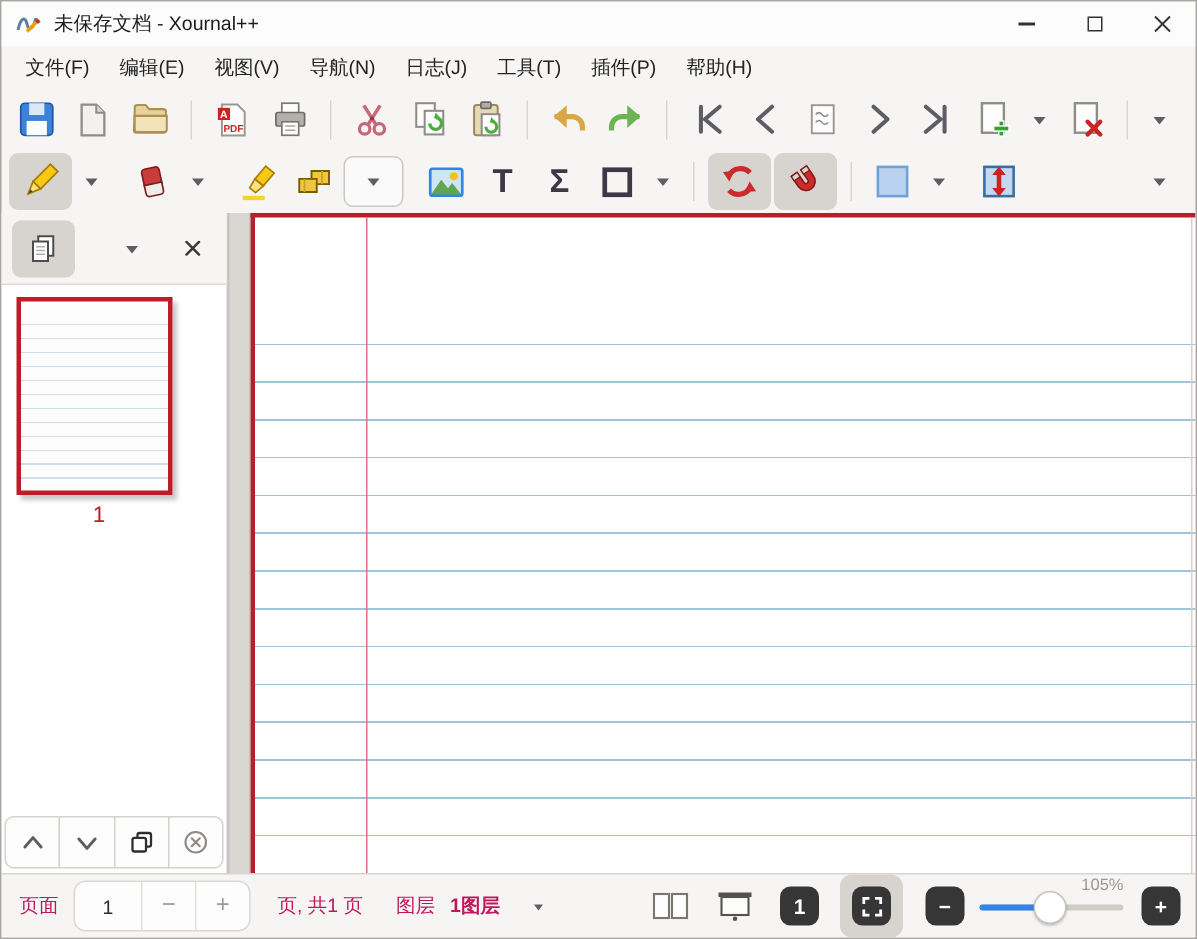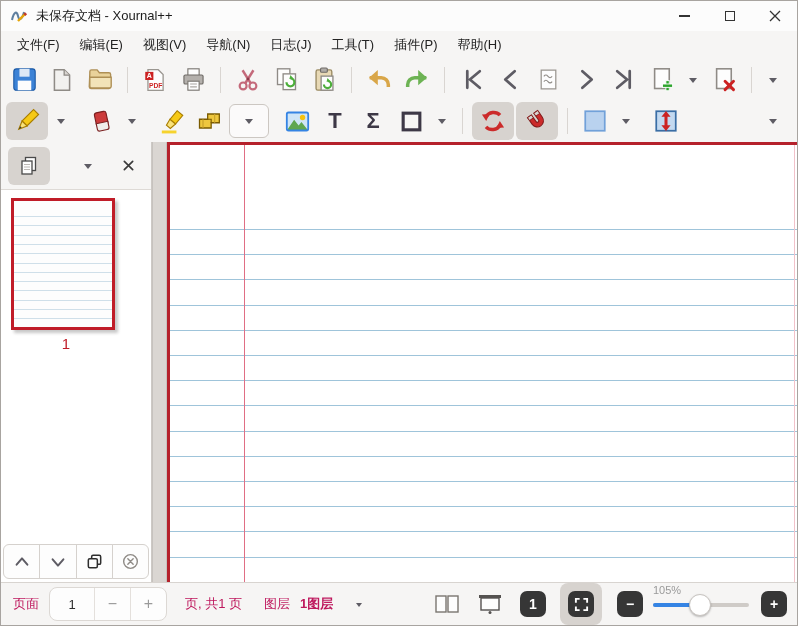--- a/index.html
+++ b/index.html
@@ -82,21 +82,21 @@
   .layer-caret { margin-left:14px; }
   .layer-caret .caret { border-width:3.5px; border-top-width:4.5px; }
 
   .sb-right { position:absolute; right:0; top:0; height:100%; display:flex; align-items:center; }
   .sb-icon-btn { width:30px; height:30px; display:flex; align-items:center; justify-content:center; }
   .dark-btn { width:26px; height:26px; border-radius:7px; background:#363636; color:#fff;
               display:flex; align-items:center; justify-content:center; font-size:14px; font-weight:bold; }
   .fit-wrap { width:42px; height:42px; border-radius:8px; background:#d7d3cf;
               display:flex; align-items:center; justify-content:center; }
   .zoom-slider { position:relative; width:96px; height:42px; margin:0 12px 0 10px; }
-  .zoom-label { position:absolute; top:1px; left:0; width:96px; text-align:left;
+  .zoom-label { position:absolute; top:1px; left:0; width:96px; text-align:right;
                 font-size:11px; color:#9a9a9a; }
   .track { position:absolute; top:20px; left:0; width:96px; height:4px; border-radius:2px; background:#cfcbc7; }
   .track-fill { position:absolute; top:20px; left:0; width:47px; height:4px; border-radius:2px; background:#3584e4; }
   .handle { position:absolute; top:11px; left:36px; width:22px; height:22px; border-radius:50%;
             background:#ffffff; border:1px solid #c8c4c0; box-shadow:0 1px 2px rgba(0,0,0,0.25); }
 
   svg { display:block; }
 </style>
 </head>
 <body>

